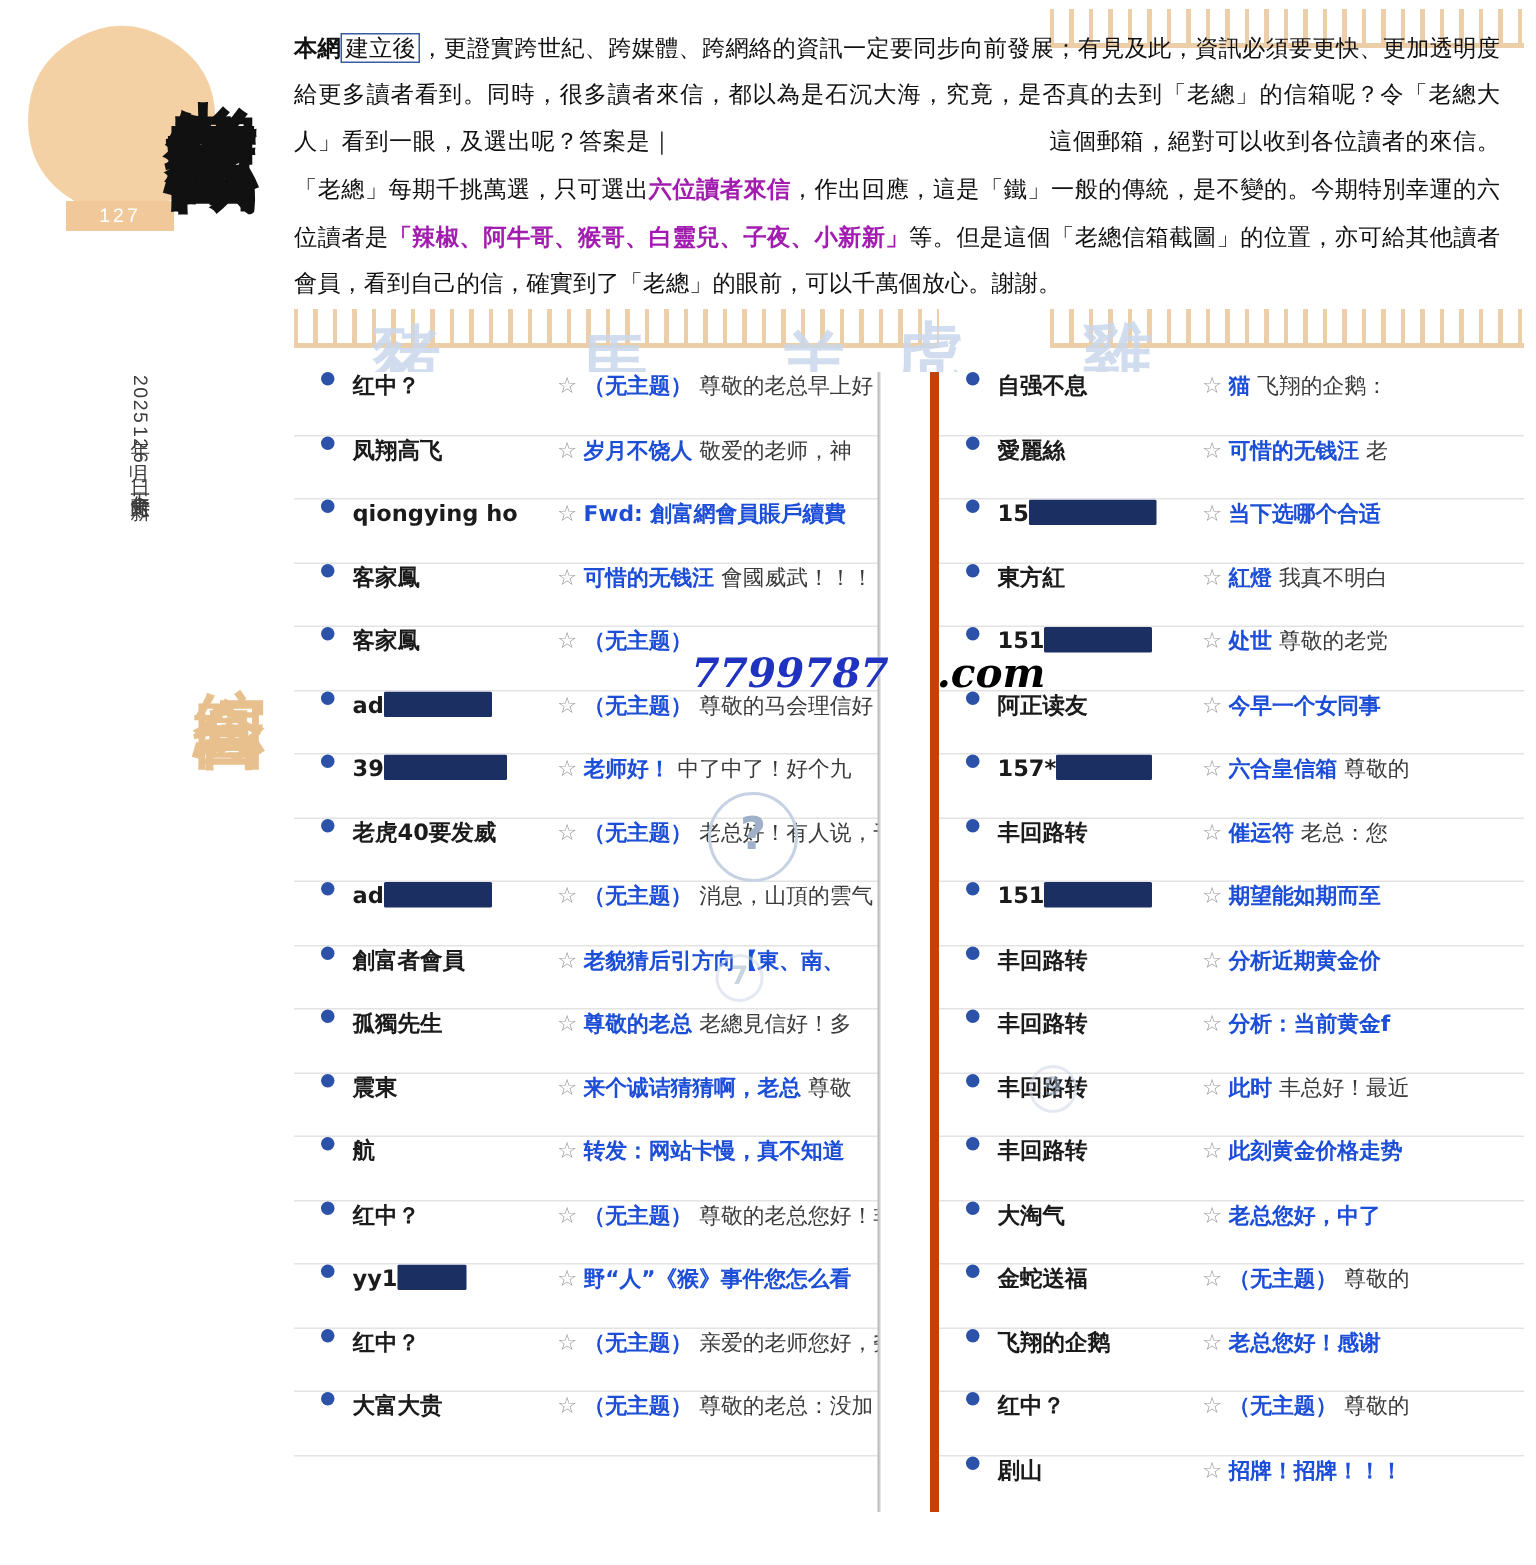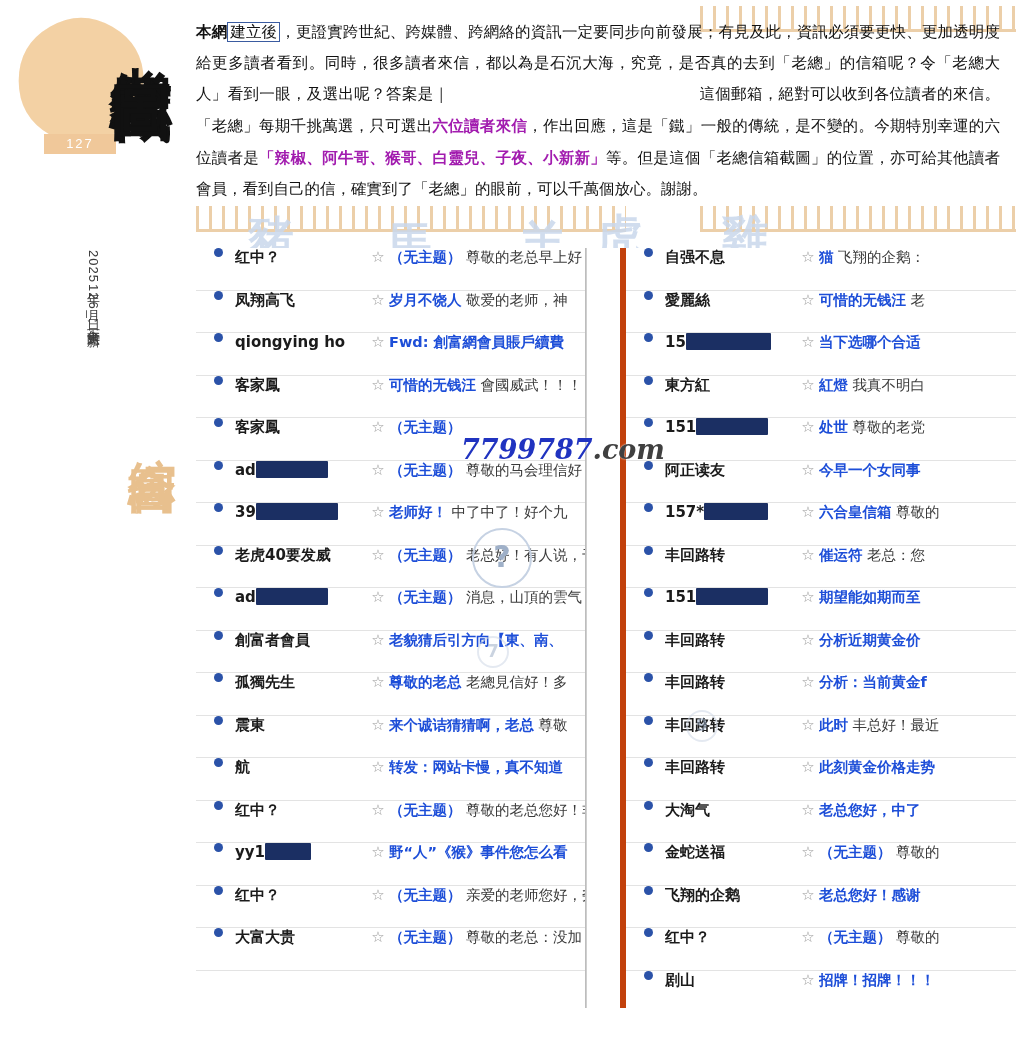--- a/index.html
+++ b/index.html
@@ -126,21 +126,21 @@
   .subject .body{color:#3b3b3b;font-weight:normal;}
 
   
   #wm-url{
     position:absolute;left:265px;top:186px;
     font-size:27px;font-weight:bold;font-style:italic;
     color:#2033c0;font-family:"DejaVu Serif",serif;
     letter-spacing:0px;
     text-shadow:0 0 2px #fff;
   }
-  #wm-url .dotcom{color:#404040;}
+  #wm-url .dotcom{color:#000000;margin-left:32px;}
   .wm-circle{
     position:absolute;border:2px solid #cfd8e6;border-radius:50%;
     color:#9fb0c8;font-weight:bold;text-align:center;
     font-family:"DejaVu Sans",sans-serif;
   }
   #wm-q{left:276px;top:280px;width:56px;height:56px;line-height:54px;font-size:30px;border-color:#c6d2e3;}
   #wm-7{left:281px;top:388px;width:28px;height:28px;line-height:26px;font-size:17px;opacity:.55;}
   #wm-9{left:490px;top:462px;width:28px;height:28px;line-height:26px;font-size:17px;opacity:.55;}
 
   

